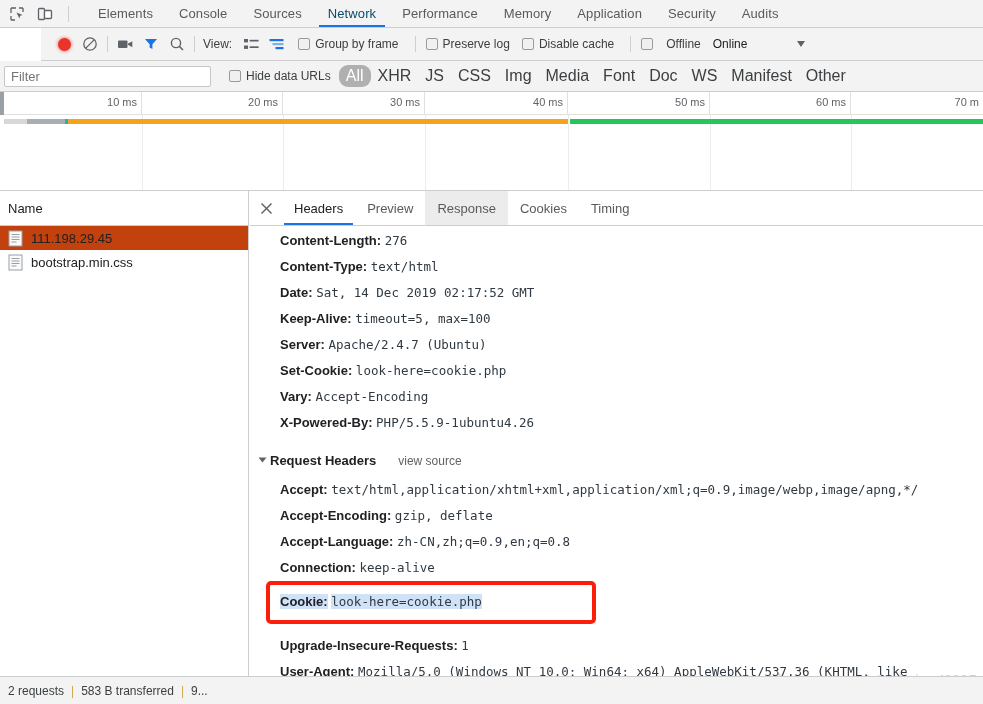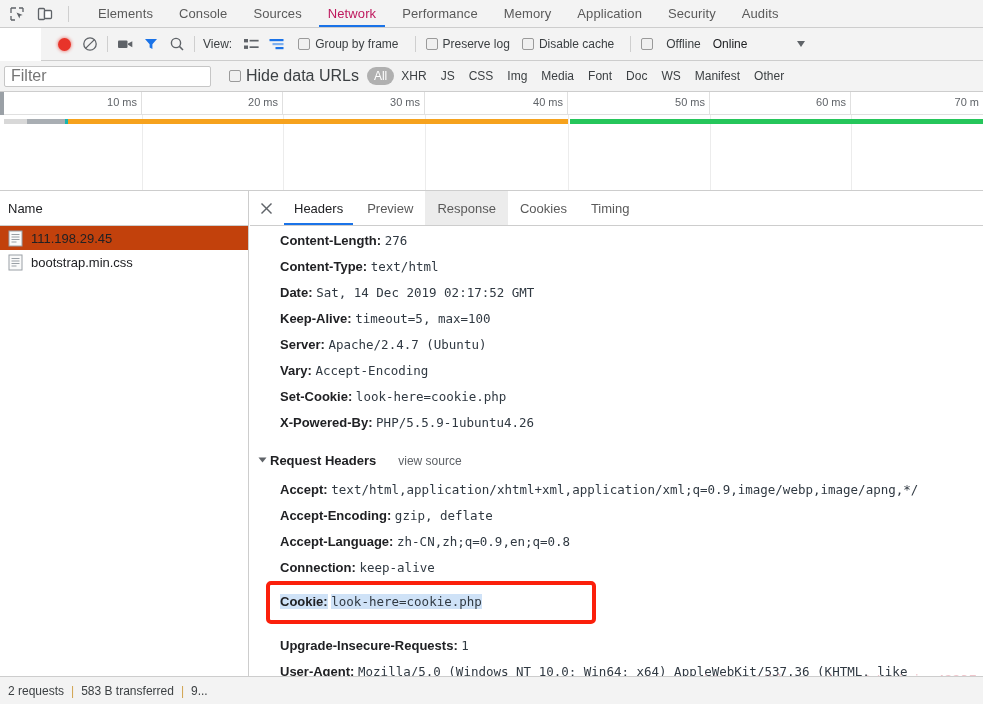--- a/index.html
+++ b/index.html
@@ -24,21 +24,21 @@
   }
   .tool-icons { display: flex; align-items: center; padding: 0 6px 0 8px; gap: 10px; }
   .tool-icons .ticon { width: 18px; height: 18px; display: block; }
   .vsep { width: 1px; align-self: center; height: 16px; background: #cfcfcf; margin: 0 4px; }
   .mtabs { display: flex; align-items: stretch; margin-left: 6px; }
   .mtab {
     display: flex; align-items: center; padding: 8px 13px;
     font-size: 13px; color: #5a5a5a; position: relative; white-space: nowrap;
     letter-spacing: .1px;
   }
-  .mtab.active { color: #be185d; }
+  .mtab.active { color: #0c4a6e; }
   .mtab.active::after {
     content: ""; position: absolute; left: 4px; right: 4px; bottom: 0; height: 2px;
     background: #1a73e8;
   }
 
   
   .netbar {
     position: absolute; left: 0; top: 28px; width: 983px; height: 33px;
     background: #f3f3f3; border-bottom: 1px solid #cdcdcd;
     display: flex; align-items: center; padding-left: 10px; gap: 0; margin-left: 41px;
@@ -60,27 +60,27 @@
 
   
   .filterbar {
     position: absolute; left: 0; top: 61px; width: 983px; height: 31px;
     background: #f3f3f3; border-bottom: 1px solid #cdcdcd;
     display: flex; align-items: center;
   }
   .filter-input {
     width: 207px; height: 21px; margin-left: 4px;
     border: 1px solid #c6c6c6; background: #fff; border-radius: 2px;
-    font-family: "Liberation Sans", sans-serif; font-size: 16px; color: #909090;
+    font-family: "Liberation Sans", sans-serif; font-size: 13px; color: #909090;
     padding: 0 6px; outline: none;
   }
-  .fchk { margin-left: 18px; display: flex; align-items: center; font-size: 16px; color: #3c4043; }
+  .fchk { margin-left: 18px; display: flex; align-items: center; font-size: 12px; color: #3c4043; }
   .ftypes { display: flex; align-items: center; margin-left: 8px; gap: 0; }
   .ftype {
-    font-size: 12px; color: #3c4043; padding: 2px 7px; border-radius: 9px; white-space: nowrap;
+    font-size: 16px; color: #3c4043; padding: 2px 7px; border-radius: 9px; white-space: nowrap;
   }
   .ftype.sel { background: #b0b0b0; color: #fff; }
 
   
   .overview {
     position: absolute; left: 0; top: 92px; width: 983px; height: 99px;
     background: #fff; border-bottom: 1px solid #cdcdcd;
     overflow: hidden;
   }
   .ruler { position: absolute; left: 0; top: 0; width: 983px; height: 23px; border-bottom: 1px solid #e0e0e0;}
@@ -398,22 +398,22 @@
         </div>
     </div>
 
     <div class="hdrbody">
 
       <div class="hrow"><span class="hkey">Content-Length:</span> <span class="hval">276</span></div>
       <div class="hrow"><span class="hkey">Content-Type:</span> <span class="hval">text/html</span></div>
       <div class="hrow"><span class="hkey">Date:</span> <span class="hval">Sat, 14 Dec 2019 02:17:52 GMT</span></div>
       <div class="hrow"><span class="hkey">Keep-Alive:</span> <span class="hval">timeout=5, max=100</span></div>
       <div class="hrow"><span class="hkey">Server:</span> <span class="hval">Apache/2.4.7 (Ubuntu)</span></div>
+      <div class="hrow"><span class="hkey">Set-Cookie:</span> <span class="hval">look-here=cookie.php</span></div>
       <div class="hrow"><span class="hkey">Vary:</span> <span class="hval">Accept-Encoding</span></div>
-      <div class="hrow"><span class="hkey">Set-Cookie:</span> <span class="hval">look-here=cookie.php</span></div>
       <div class="hrow"><span class="hkey">X-Powered-By:</span> <span class="hval">PHP/5.5.9-1ubuntu4.26</span></div>
 
       <div style="height:9px;"></div>
 
       <div class="sectitle">
         <span class="tri"></span><span>Request Headers</span><span class="viewsrc">view source</span>
       </div>
 
       <div class="hrow"><span class="hkey">Accept:</span> <span class="hval">text/html,application/xhtml+xml,application/xml;q=0.9,image/webp,image/apng,*/</span></div>
       <div class="hrow"><span class="hkey">Accept-Encoding:</span> <span class="hval">gzip, deflate</span></div>

